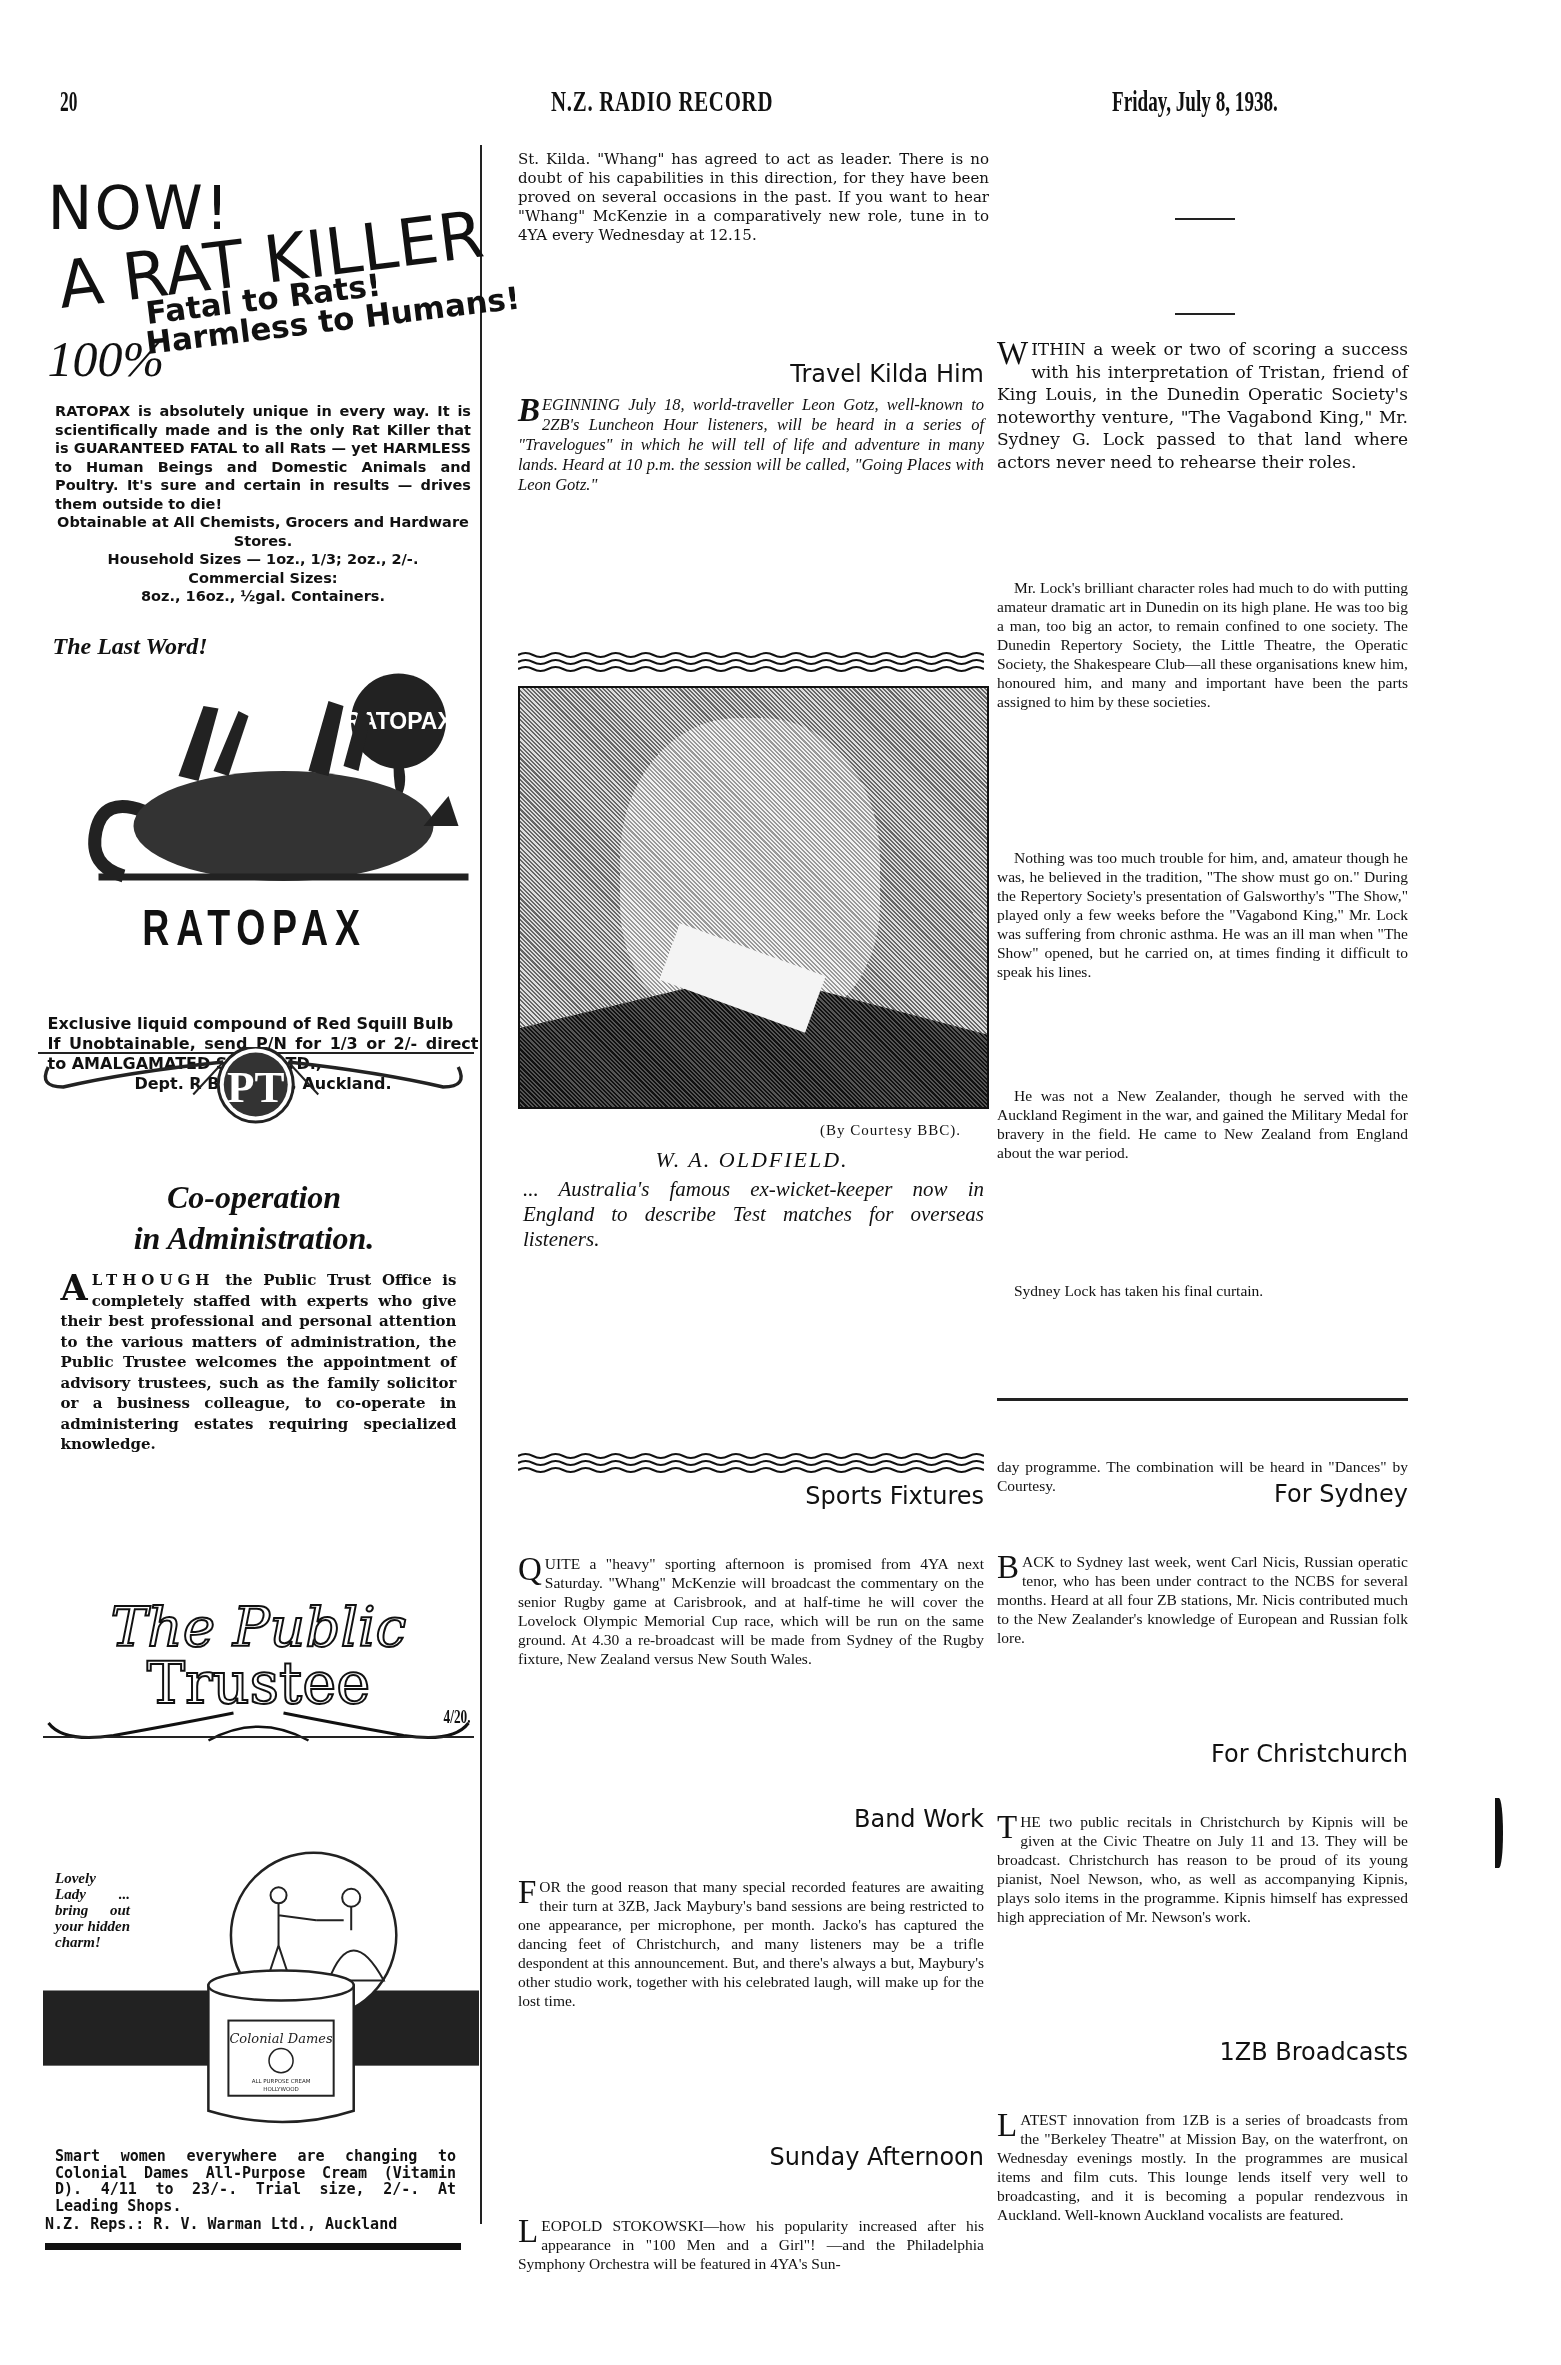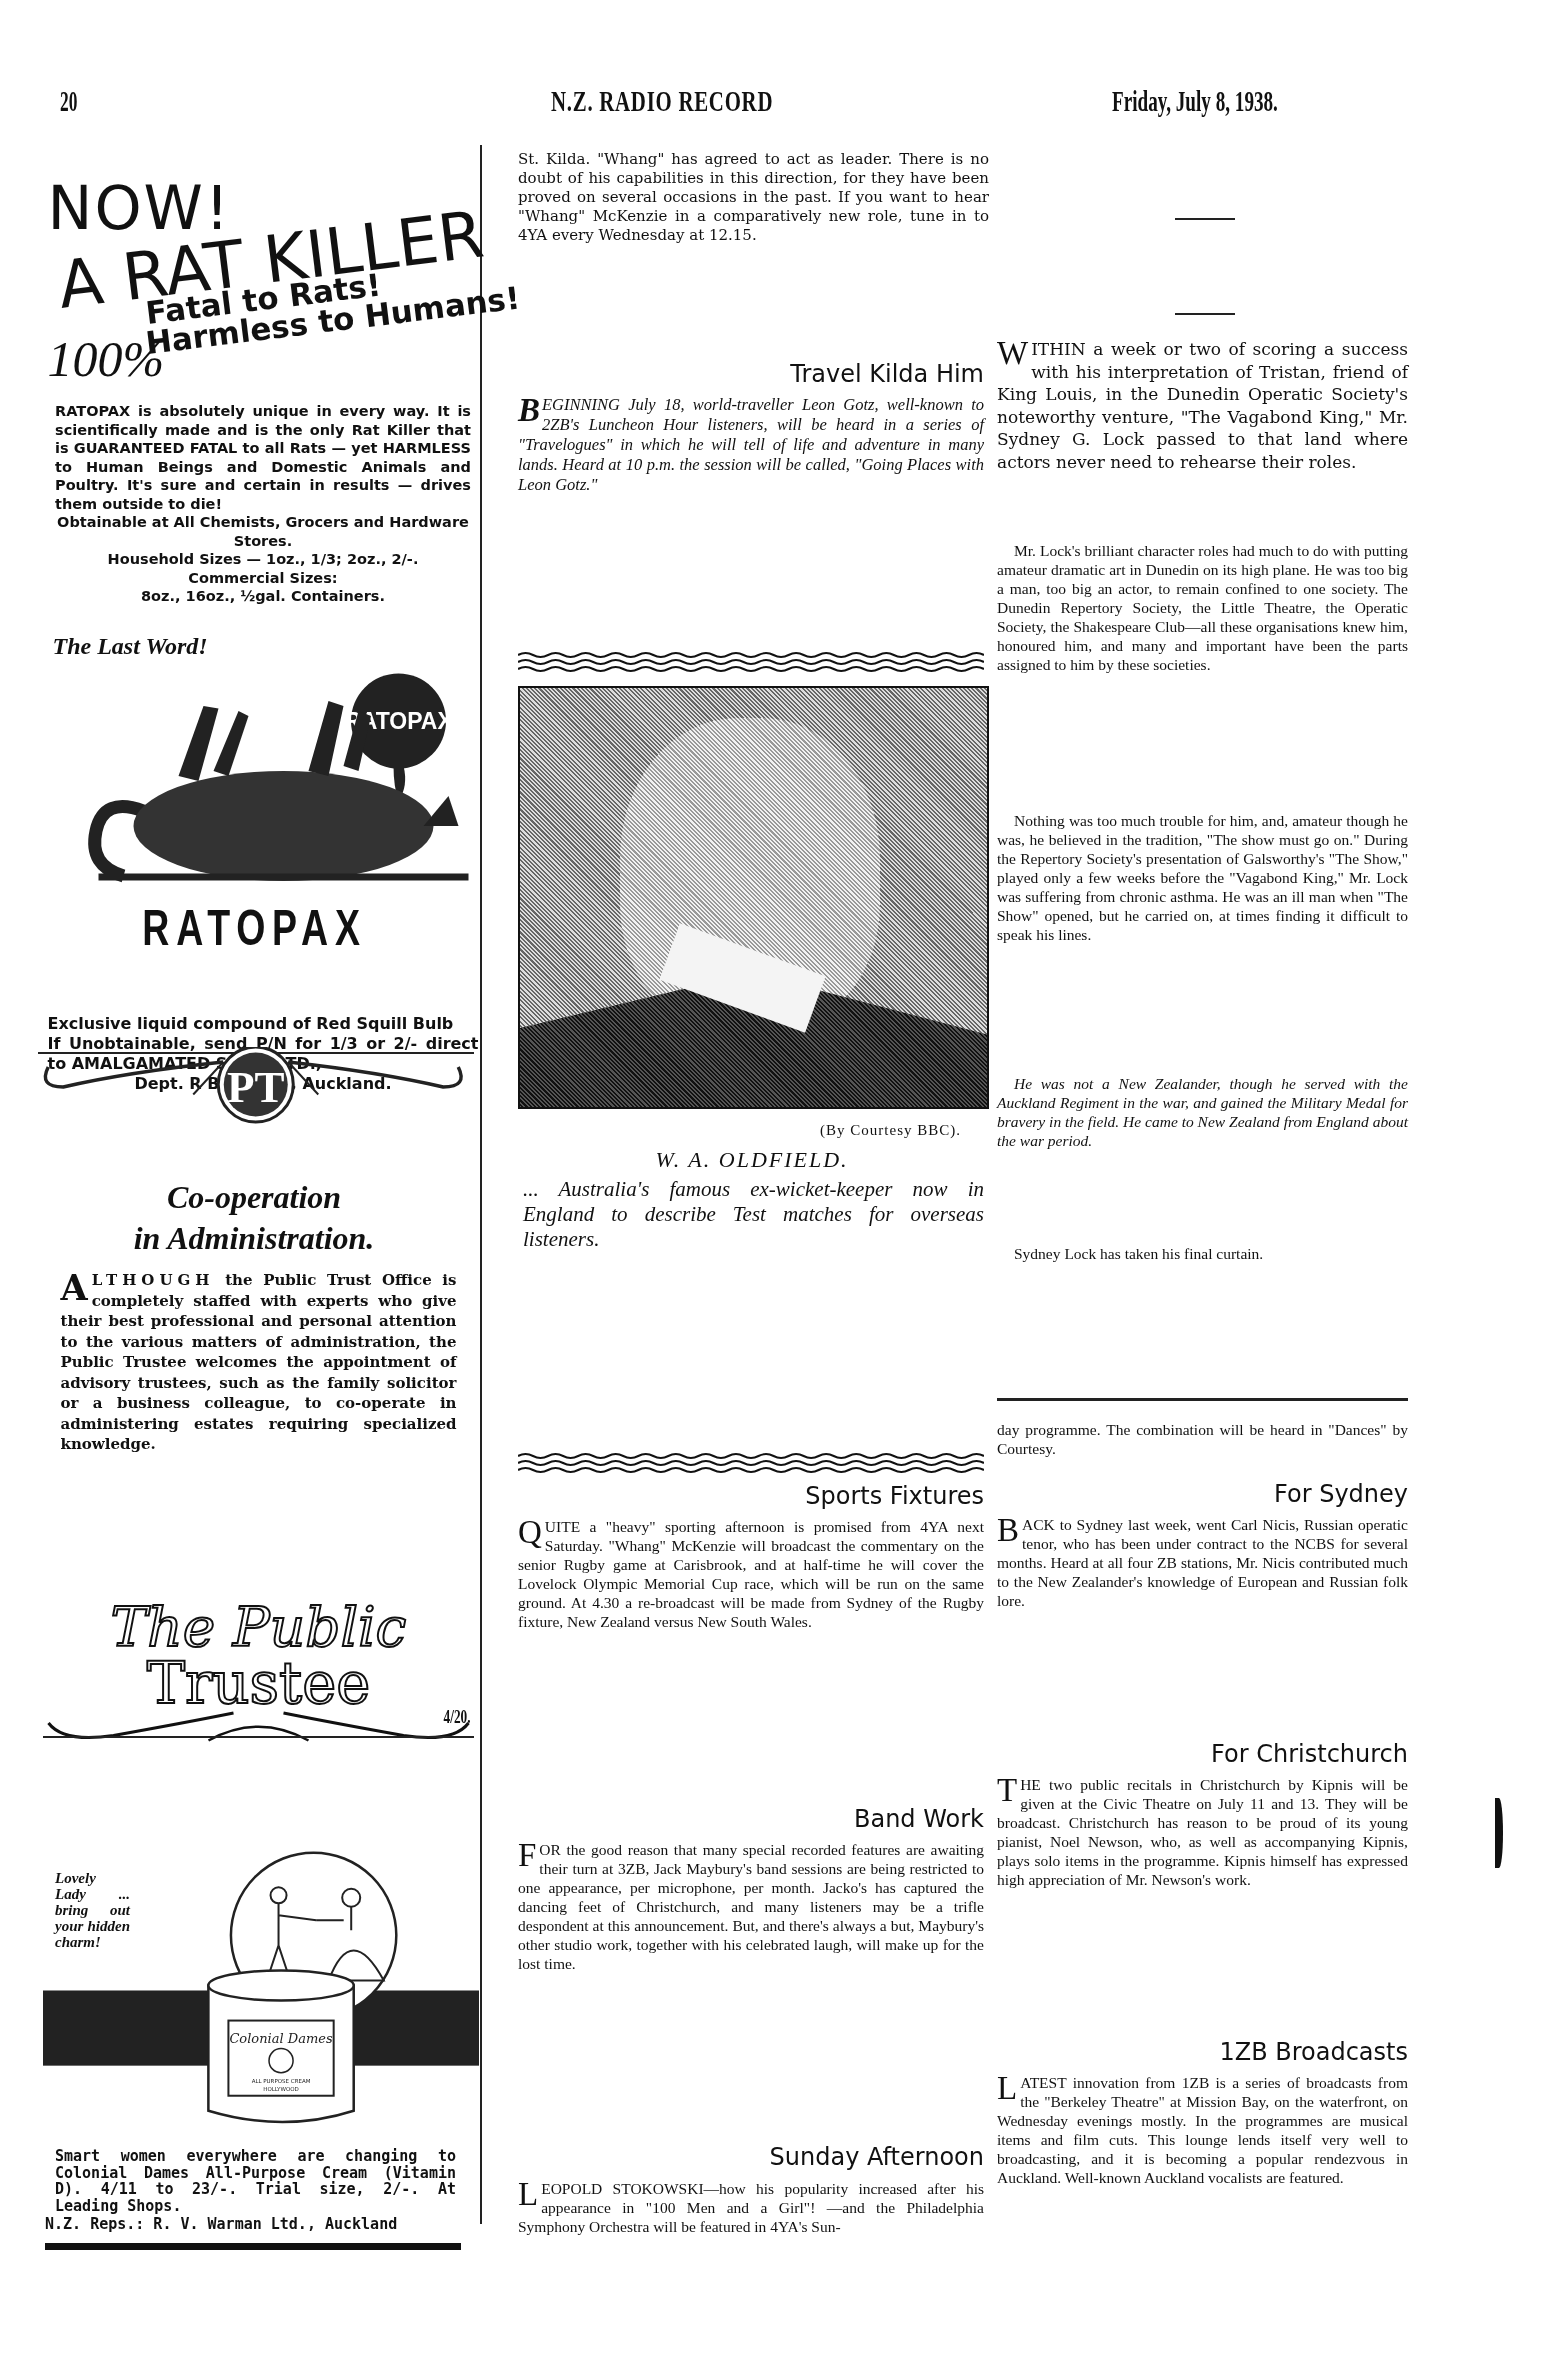--- a/index.html
+++ b/index.html
@@ -49,21 +49,21 @@
   
   .cd-ad { position: absolute; left: 0; top: 1690px; width: 453px; height: 461px; }
   .cd-tag { position: absolute; left: 27.5px; top: 35px; width: 75px; font: italic bold 15px/16px "Liberation Serif", serif; text-align: justify; width: 75px; }
   .cd-illus { position: absolute; left: 15px; top: 10px; width: 436px; height: 301px; }
   .cd-body { position: absolute; left: 27.5px; top: 313px; width: 401px; font: bold 15px/16.5px "DejaVu Sans Mono", monospace; text-align: justify; }
   .cd-reps { position: absolute; left: 17.5px; top: 381px; width: 416px; font: bold 15px/16.5px "DejaVu Sans Mono", monospace; white-space: nowrap; }
   .cd-bottombar { position: absolute; left: 17.5px; top: 408px; width: 416px; height: 7px; background: #111; }
 
   
   .body-text { font: 15px/19px "DejaVu Serif", serif; text-align: justify; }
-  .body-cond { font: 15.5px/19px "Liberation Serif", serif; text-align: justify; }
+  .body-cond { font: 15.5px/19px "Liberation Serif", serif; text-align: justify; margin-top: 37px; }
   .head-sans { font: 24px "DejaVu Sans", sans-serif; text-align: right; }
   .italic-body { font: italic 16.5px/20px "Liberation Serif", serif; text-align: justify; }
   .dc { float: left; font-size: 33px; line-height: 27px; margin-right: 3px; margin-top: 2px; font-family: "Liberation Serif", serif; }
   .dc-it { float: left; font: italic bold 33px/27px "Liberation Serif", serif; margin-right: 2px; margin-top: 2px; }
   .indent { text-indent: 17px; }
 
   .blk { position: absolute; left: 0; width: 100%; }
   .wavy { position: absolute; left: 5px; width: 466px; height: 22px; }
   .portrait { position: absolute; left: 5px; top: 541px; width: 471px; height: 423px; border: 2.5px solid #111; background:
       repeating-linear-gradient(45deg, #666 0 1.5px, #ddd 1.5px 3px); overflow: hidden; }
@@ -237,21 +237,21 @@
 
 <div class="col col-right">
   <div class="short-rule" style="top:73px;"></div>
   <div class="short-rule" style="top:168px;"></div>
 
   <div class="blk body-text" style="top:193px; font-size:17px; line-height:22.5px;">
     <span class="dc">W</span><span>ITHIN a week or two of scoring a success with his interpretation of Tristan, friend of King Louis, in the Dunedin Operatic Society's noteworthy venture, "The Vagabond King," Mr. Sydney G. Lock passed to that land where actors never need to rehearse their roles.</span>
   </div>
   <div class="blk body-cond indent" style="top:396px;">Mr. Lock's brilliant character roles had much to do with putting amateur dramatic art in Dunedin on its high plane. He was too big a man, too big an actor, to remain confined to one society. The Dunedin Repertory Society, the Little Theatre, the Operatic Society, the Shakespeare Club—all these organisations knew him, honoured him, and many and important have been the parts assigned to him by these societies.</div>
   <div class="blk body-cond indent" style="top:666px;">Nothing was too much trouble for him, and, amateur though he was, he believed in the tradition, "The show must go on." During the Repertory Society's presentation of Galsworthy's "The Show," played only a few weeks before the "Vagabond King," Mr. Lock was suffering from chronic asthma. He was an ill man when "The Show" opened, but he carried on, at times finding it difficult to speak his lines.</div>
-  <div class="blk body-cond indent" style="top:929px;font-style:italic;">He was not a New Zealander, though he served with the Auckland Regiment in the war, and gained the Military Medal for bravery in the field. He came to New Zealand from England about the war period.</div>
+  <div class="blk body-cond indent" style="top:904px;">He was not a New Zealander, though he served with the Auckland Regiment in the war, and gained the Military Medal for bravery in the field. He came to New Zealand from England about the war period.</div>
   <div class="blk body-cond indent" style="top:1099px;">Sydney Lock has taken his final curtain.</div>
 
   <div class="right-full-rule" style="top:1253px;"></div>
 
   <div class="blk body-cond" style="top:1275px;">day programme. The combination will be heard in "Dances" by Courtesy.</div>
 
   <div class="blk head-sans" style="top:1335px;">For Sydney</div>
   <div class="blk body-cond" style="top:1370px;">
     <span class="dc">B</span><span>ACK to Sydney last week, went Carl Nicis, Russian operatic tenor, who has been under contract to the NCBS for several months. Heard at all four ZB stations, Mr. Nicis contributed much to the New Zealander's knowledge of European and Russian folk lore.</span>
   </div>

